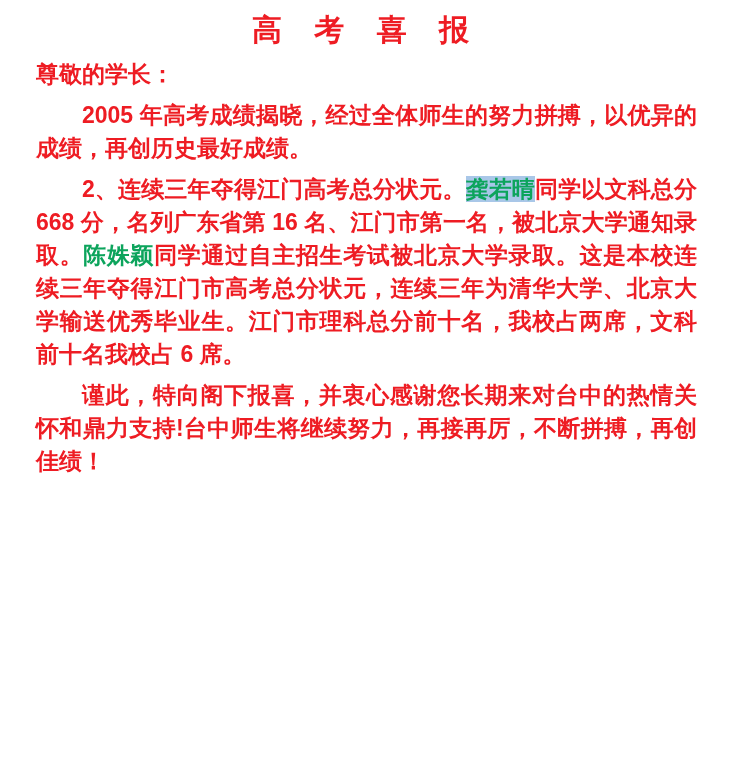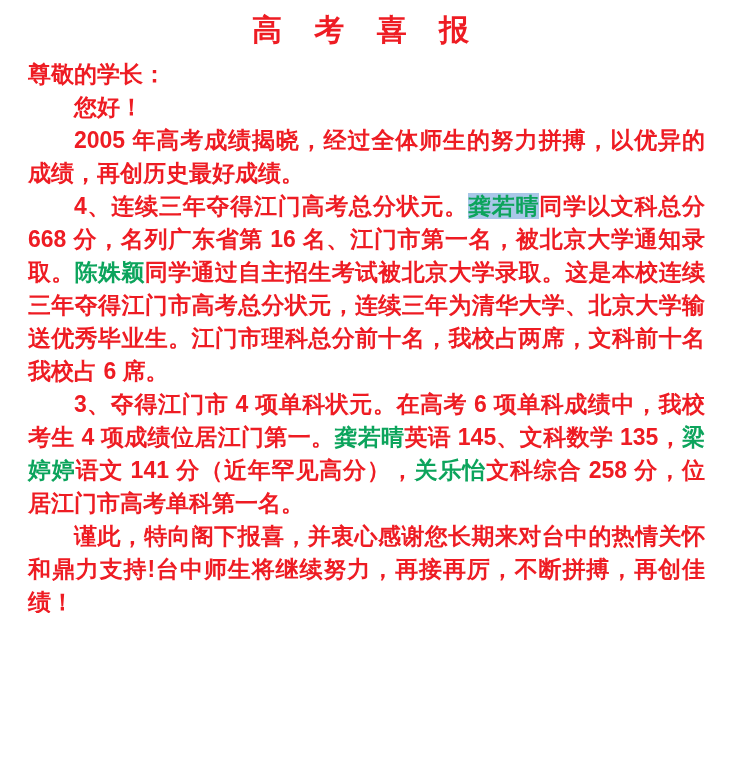--- a/index.html
+++ b/index.html
@@ -27,39 +27,37 @@
     letter-spacing: 12px;
     font-weight: bold;
   }
   .body-text {
     padding: 0 28px;
     font-size: 23px;
     line-height: 33px;
     text-align: justify;
   }
   .para {
-    margin: 0;
+    margin: 8px;
   }
   .para.indent {
     text-indent: 2em;
   }
   .red { color: var(--text-red, #ee1c23); }
   .green { color: var(--name-green, #0ca45c); }
   .green-highlight {
     color: var(--name-green, #0ca45c);
     background-color: var(--highlight-blue, #a9c7e8);
   }
 </style>
 </head>
 <body>
 
 <div class="page" style="--paper: #ffffff; --text-red: #ee1c23; --name-green: #0ca45c; --highlight-blue: #a9c7e8;">
   <h1 class="title">高 考 喜 报</h1>
   <div class="body-text">
       <p class="para"><span class="red">尊敬的学长：</span></p>
-      <p class="para indent"><span class="red">您好！</span></p>
       <p class="para indent"><span class="red">2005 年高考成绩揭晓，经过全体师生的努力拼搏，以优异的成绩，再创历史最好成绩。</span></p>
-      <p class="para indent"><span class="red">4、连续三年夺得江门高考总分状元。</span><span class="green-highlight">龚若晴</span><span class="red">同学以文科总分 668 分，名列广东省第 16 名、江门市第一名，被北京大学通知录取。</span><span class="green">陈姝颖</span><span class="red">同学通过自主招生考试被北京大学录取。这是本校连续三年夺得江门市高考总分状元，连续三年为清华大学、北京大学输送优秀毕业生。江门市理科总分前十名，我校占两席，文科前十名我校占 6 席。</span></p>
-      <p class="para indent"><span class="red">3、夺得江门市 4 项单科状元。在高考 6 项单科成绩中，我校考生 4 项成绩位居江门第一。</span><span class="green">龚若晴</span><span class="red">英语 145、文科数学 135，</span><span class="green">梁婷婷</span><span class="red">语文 141 分（近年罕见高分），</span><span class="green">关乐怡</span><span class="red">文科综合 258 分，位居江门市高考单科第一名。</span></p>
+      <p class="para indent"><span class="red">2、连续三年夺得江门高考总分状元。</span><span class="green-highlight">龚若晴</span><span class="red">同学以文科总分 668 分，名列广东省第 16 名、江门市第一名，被北京大学通知录取。</span><span class="green">陈姝颖</span><span class="red">同学通过自主招生考试被北京大学录取。这是本校连续三年夺得江门市高考总分状元，连续三年为清华大学、北京大学输送优秀毕业生。江门市理科总分前十名，我校占两席，文科前十名我校占 6 席。</span></p>
       <p class="para indent"><span class="red">谨此，特向阁下报喜，并衷心感谢您长期来对台中的热情关怀和鼎力支持!台中师生将继续努力，再接再厉，不断拼搏，再创佳绩！</span></p>
     </div>
 
 </div>
 
 </body></html>

